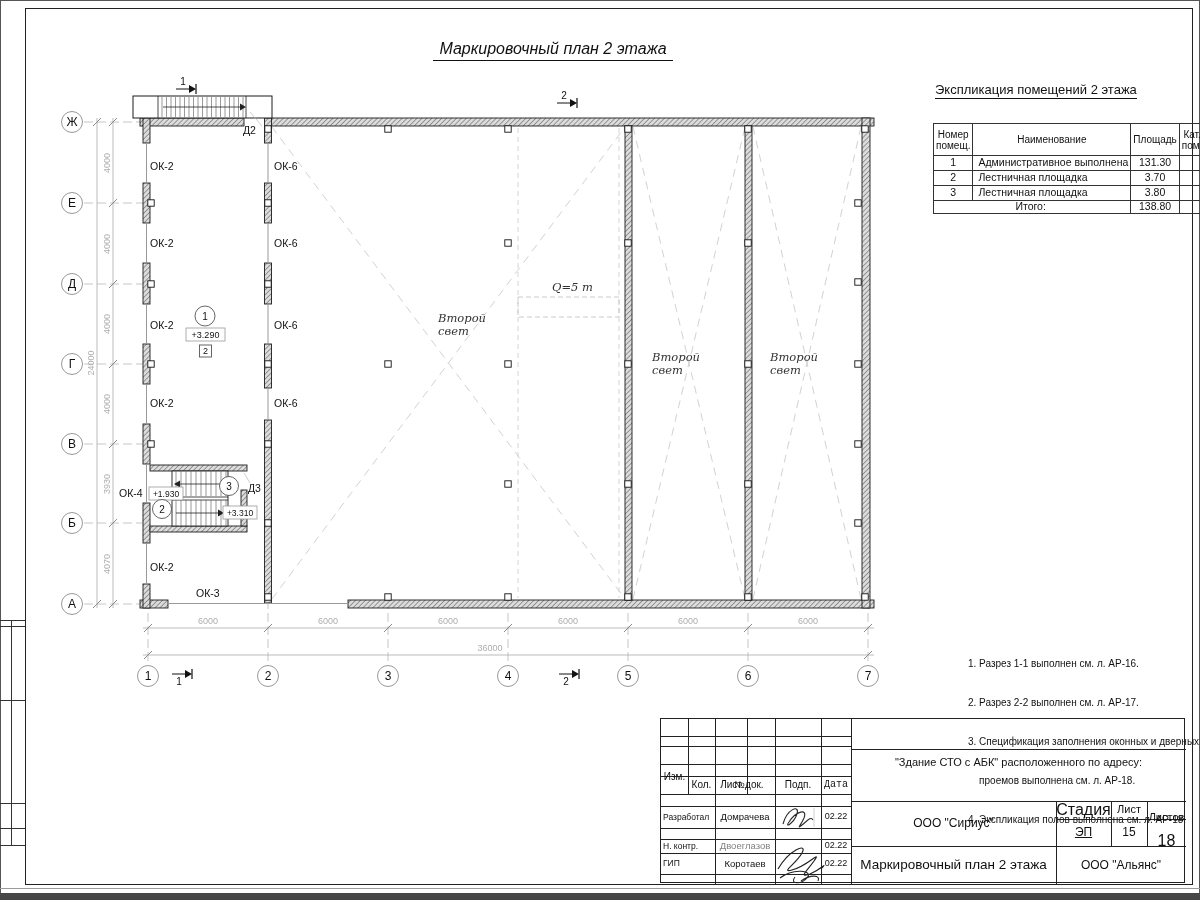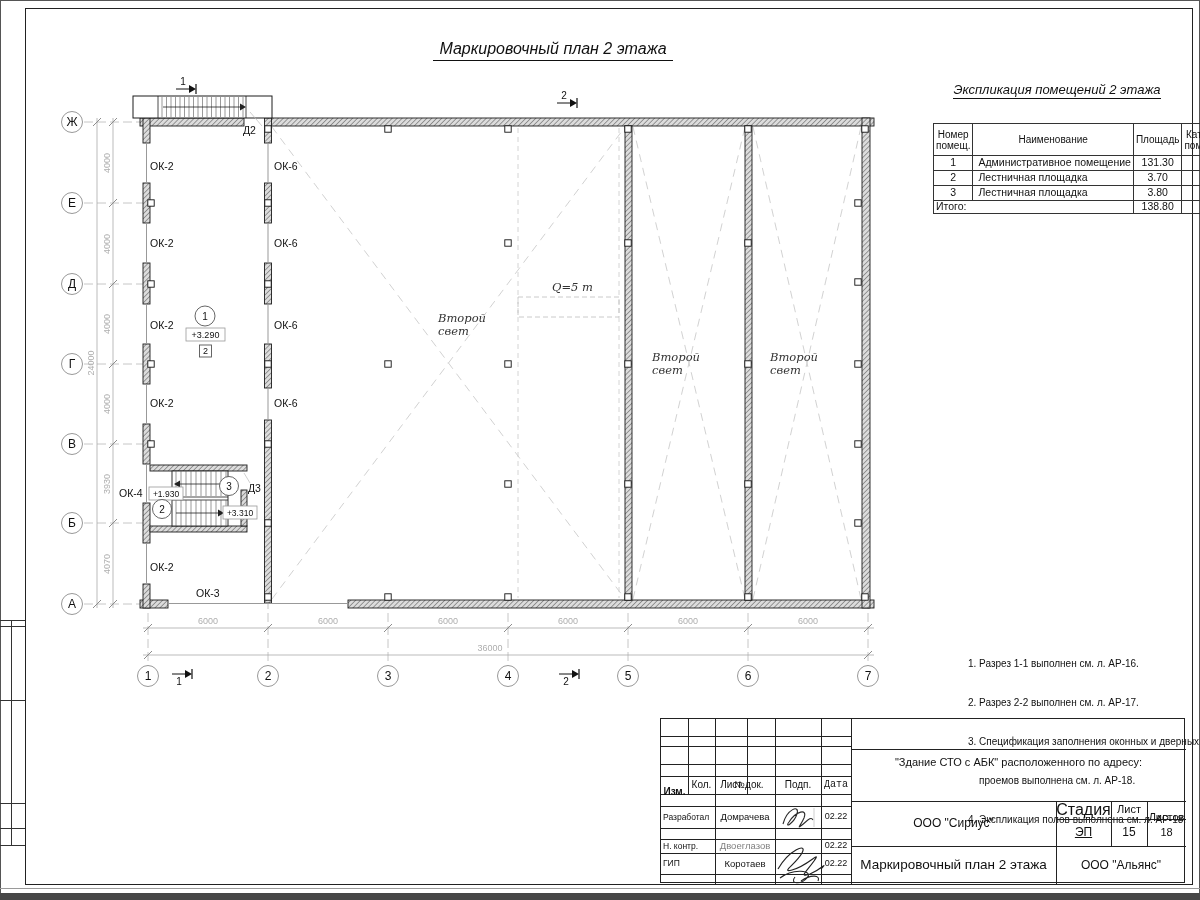--- a/index.html
+++ b/index.html
@@ -12,30 +12,30 @@
   .bottom-line{position:absolute;left:0;top:888px;width:1200px;height:1px;background:#9a9a9a;}
   .bottom-strip{position:absolute;left:0;top:893px;width:1200px;height:7px;background:#474747;}
   
   .lstamp-v{position:absolute;width:1px;background:#333;}
   .lstamp-h{position:absolute;height:1px;background:#333;}
   
   .main-title{position:absolute;left:353px;top:40px;width:400px;text-align:center;
     font-size:16px;font-style:italic;}
   .main-title span{display:inline-block;border-bottom:1.2px solid #111;padding:0 6px 2px 6px;}
   
-  .expl-title{position:absolute;left:935px;top:82px;width:244px;text-align:center;
-    font-size:13px;font-style:italic;}
+  .expl-title{position:absolute;left:935px;top:82px;width:244px;
+    font-size:13px;}
   .expl-title span{display:inline-block;border-bottom:1.2px solid #111;padding-bottom:1px;}
   table.expl{position:absolute;left:933px;top:123px;border-collapse:collapse;
     font-size:10.5px;table-layout:fixed;}
   table.expl td,table.expl th{border:1px solid #333;padding:0 2px;overflow:hidden;
     font-weight:normal;text-align:center;white-space:pre-line;line-height:1.1;}
   table.expl{border:1.5px solid #222;}
   table.expl .name{text-align:left;padding-left:5px;white-space:nowrap;}
-  table.expl .r{text-align:left;padding-right:5px;}
+  table.expl .r{text-align:center;padding-right:5px;}
   table.expl th{font-size:10px;}
   
   .notes{position:absolute;left:968px;top:631px;font-size:10px;line-height:13px;
     white-space:pre;}
   
   .tb{position:absolute;left:660px;top:718px;width:525px;height:165px;border:1.4px solid #222;box-sizing:border-box;}
   .tb .v{position:absolute;width:1px;background:#222;top:0;}
   .tb .h{position:absolute;height:1px;background:#222;}
   .tb .cell{position:absolute;display:flex;align-items:center;justify-content:center;
     text-align:center;line-height:1.25;}
@@ -349,21 +349,21 @@
         <tr style="height:32px">
       <th>Номер
 помещ.</th>
       <th>Наименование</th>
       <th>Площадь</th>
       <th>Кат.
 пом.</th>
     </tr>
     <tr style="height:15px">
       <td>1</td>
-      <td class="name">Административное помещение</td>
+      <td class="name">Административное выполнена</td>
       <td>131.30</td>
       <td></td>
     </tr>
     <tr style="height:15px">
       <td>2</td>
       <td class="name">Лестничная площадка</td>
       <td>3.70</td>
       <td></td>
     </tr>
     <tr style="height:15px">
@@ -409,21 +409,21 @@
     <div class="h" style="left:0;top:109px;width:190px;"></div>
     <div class="h" style="left:0;top:120px;width:190px;"></div>
     <div class="h" style="left:0;top:134px;width:190px;"></div>
     <div class="h" style="left:0;top:155px;width:190px;"></div>
 
     <div class="h" style="left:190px;top:30px;width:335px;"></div>
     <div class="h" style="left:190px;top:82px;width:335px;"></div>
     <div class="h" style="left:190px;top:127px;width:335px;"></div>
     <div class="h" style="left:395px;top:100px;width:130px;"></div>
 
-    <div class="cell" style="left:0;top:64px;width:27px;height:18px;font-size:10px;font-weight:bold;">Изм.</div>
+    <div class="cell" style="left:0;top:49px;width:27px;height:18px;font-size:10px;">Изм.</div>
     <div class="cell" style="left:27px;top:57px;width:27px;height:18px;font-size:10px;">Кол.</div>
     <div class="cell" style="left:54px;top:57px;width:32px;height:18px;font-size:10px;">Лист</div>
     <div class="cell" style="left:74px;top:57px;width:28px;height:18px;font-size:10px;">№док.</div>
     <div class="cell" style="left:114px;top:57px;width:46px;height:18px;font-size:10px;">Подп.</div>
     <div class="cell" style="left:160px;top:57px;width:30px;height:18px;font-size:10px;font-family:Liberation Mono, monospace;">Дата</div>
 
     <div class="cell lft" style="left:2px;top:87px;width:52px;height:22px;font-size:8.5px;">Разработал</div>
     <div class="cell" style="left:54px;top:87px;width:60px;height:22px;font-size:9.5px;">Домрачева</div>
     <div class="cell" style="left:160px;top:87px;width:30px;height:22px;font-size:9px;">02.22</div>
 
@@ -435,21 +435,21 @@
     <div class="cell" style="left:54px;top:134px;width:60px;height:21px;font-size:9.5px;">Коротаев</div>
     <div class="cell" style="left:160px;top:134px;width:30px;height:21px;font-size:9px;">02.22</div>
 
     <div class="cell" style="left:195px;top:32px;width:325px;height:24px;font-size:11px;">"Здание СТО с АБК" расположенного по адресу:</div>
     <div class="cell" style="left:190px;top:82px;width:205px;height:45px;font-size:12px;">ООО "Сириус"</div>
     <div class="cell" style="left:395px;top:82px;width:55px;height:18px;font-size:16px;">Стадия</div>
     <div class="cell" style="left:450px;top:82px;width:36px;height:18px;font-size:11px;">Лист</div>
     <div class="cell" style="left:486px;top:82px;width:39px;height:18px;font-size:11px;margin-top:8px;">Листов</div>
     <div class="cell" style="left:395px;top:100px;width:55px;height:27px;font-size:12px;text-decoration:underline;">ЭП</div>
     <div class="cell" style="left:450px;top:100px;width:36px;height:27px;font-size:12px;">15</div>
-    <div class="cell" style="left:486px;top:100px;width:39px;height:27px;font-size:11px;">18</div>
+    <div class="cell" style="left:486px;top:108px;width:39px;height:27px;font-size:16px;">18</div>
     <div class="cell" style="left:190px;top:127px;width:205px;height:38px;font-size:13.5px;">Маркировочный план 2 этажа</div>
     <div class="cell" style="left:395px;top:127px;width:130px;height:38px;font-size:12px;">ООО "Альянс"</div>
 
     <svg class="sig-svg" width="525" height="165">
       <path d="M122,105 C126,90 139,85 136,95 C133,104 123,110 128,103 C135,92 147,89 143,99 C140,106 135,111 141,106 C146,102 150,97 152,101" fill="none" stroke="#2b2b2b" stroke-width="1.1"></path>
       <line x1="153" y1="89" x2="153" y2="108" stroke="#c9c9c9" stroke-width="0.9"></line>
       <path d="M117,150 C128,131 147,123 141,134 C135,145 119,154 131,151 C147,147 161,130 153,142 C146,152 137,159 149,155 C161,150 167,142 160,150" fill="none" stroke="#222" stroke-width="1.2"></path>
       <path d="M119,159 C132,149 153,151 146,159 C140,166 128,165 134,158 M140,162 C150,155 160,156 157,162" fill="none" stroke="#222" stroke-width="1.1"></path>
     </svg>
   </div>

